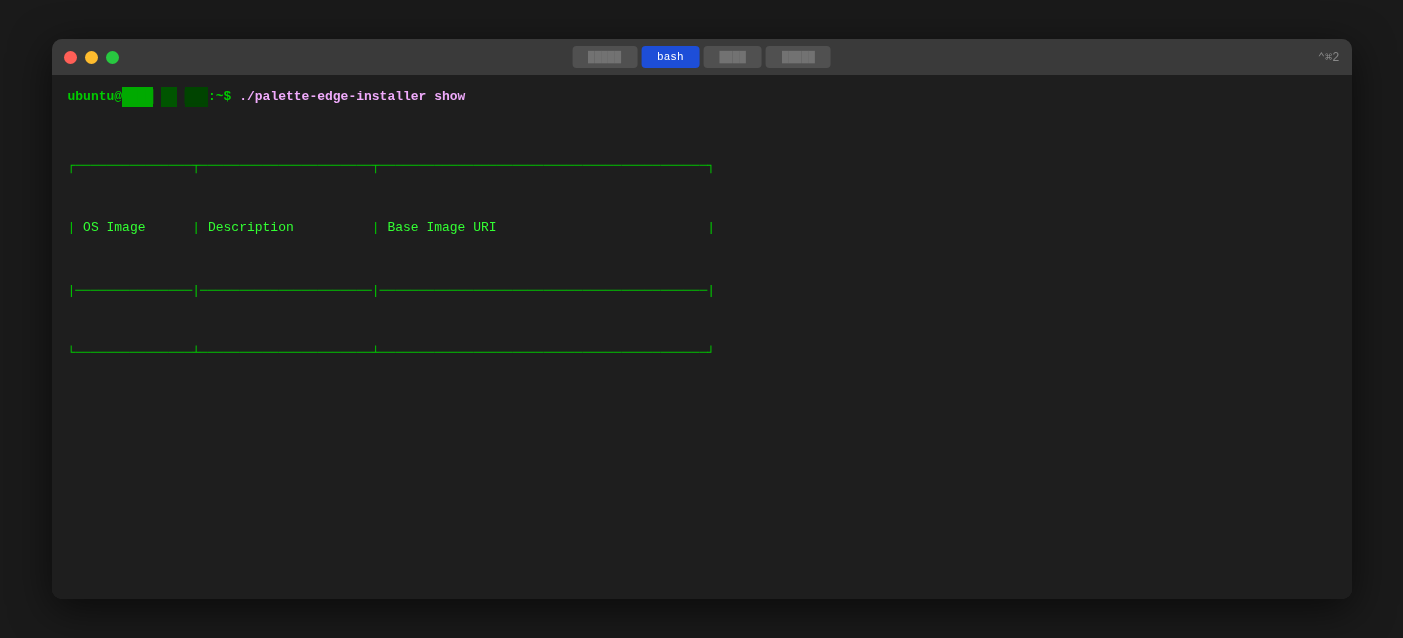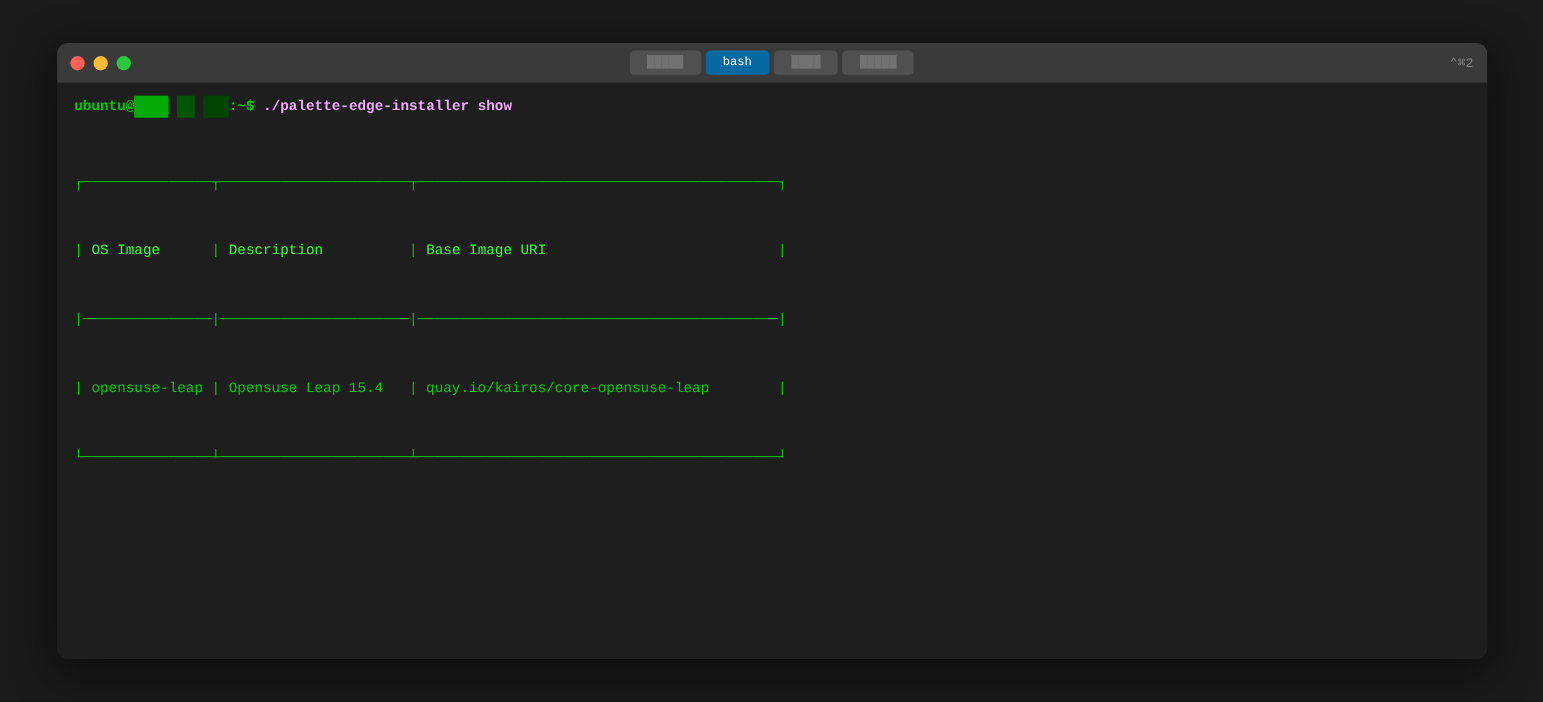--- a/index.html
+++ b/index.html
@@ -67,21 +67,21 @@
       border-radius: 4px;
       padding: 2px 16px;
       font-size: 12px;
       color: #ccc;
       height: 22px;
       display: flex;
       align-items: center;
     }
 
     .tab.active {
-      background: #0369a1;
+      background: #1d4ed8;
       color: #fff;
     }
 
     .titlebar-right {
       position: absolute;
       right: 12px;
       display: flex;
       align-items: center;
       gap: 6px;
       color: #888;
@@ -156,18 +156,17 @@
   <div class="terminal-body">
 
     <div class="prompt-line">
       <span class="prompt-user">ubuntu@</span><span style="background:#00aa00;color:#00aa00;">████</span><span> </span><span style="background:#005500;color:#005500;">██</span><span style="color:#00cc00;"> </span><span style="background:#004400;color:#004400;">███</span><span style="color:#00cc00;">:~$ </span><span class="prompt-cmd">./palette-edge-installer show</span>
     </div>
 
     <div class="table-container">
       <span class="table-line">┌───────────────┬──────────────────────┬──────────────────────────────────────────┐</span>
       <span class="table-line">| <span style="color:#33ff33;">OS Image</span>      | <span style="color:#33ff33;">Description</span>          | <span style="color:#33ff33;text-align:center;">Base Image URI</span>                           |</span>
       <span class="table-line">|───────────────|──────────────────────|──────────────────────────────────────────|</span>
-      <span class="table-line">| opensuse-leap | Opensuse Leap 15.4   | quay.io/kairos/core-opensuse-leap        |</span>
       <span class="table-line">└───────────────┴──────────────────────┴──────────────────────────────────────────┘</span>
     </div>
 
   </div>
 </div>
 
 </body></html>

